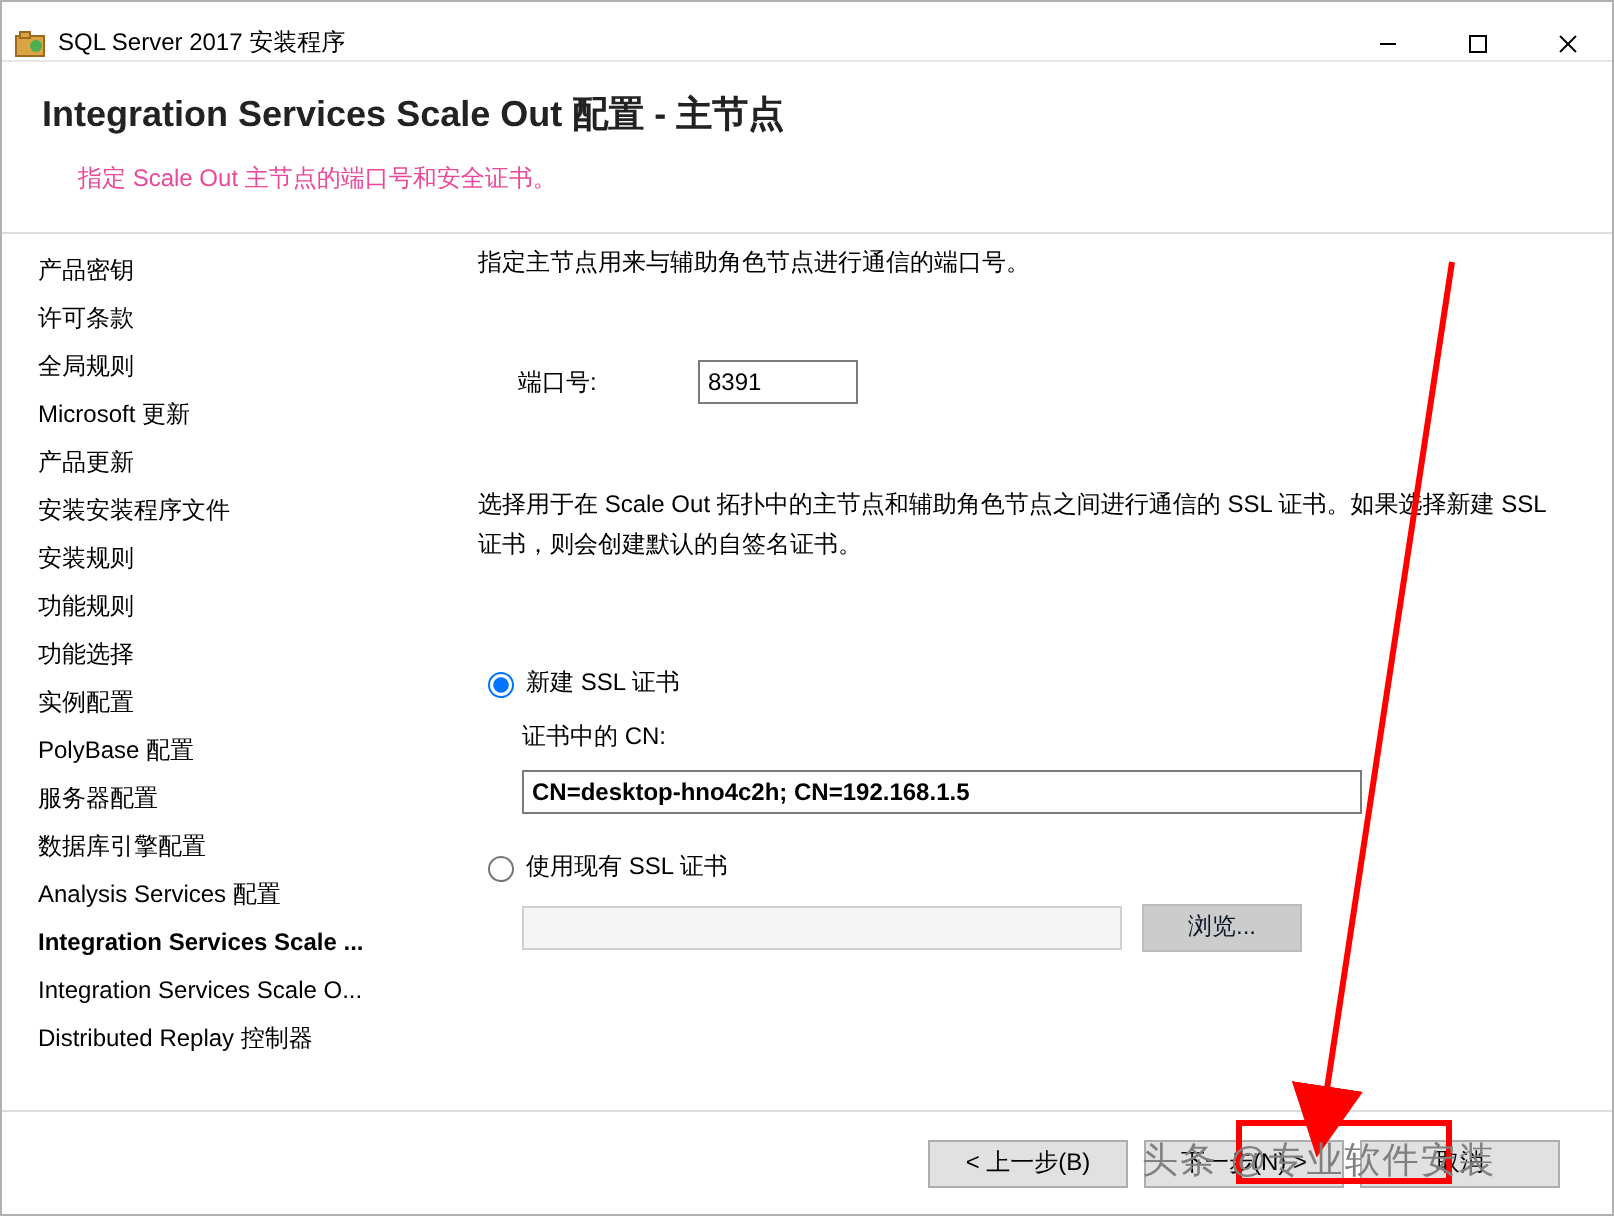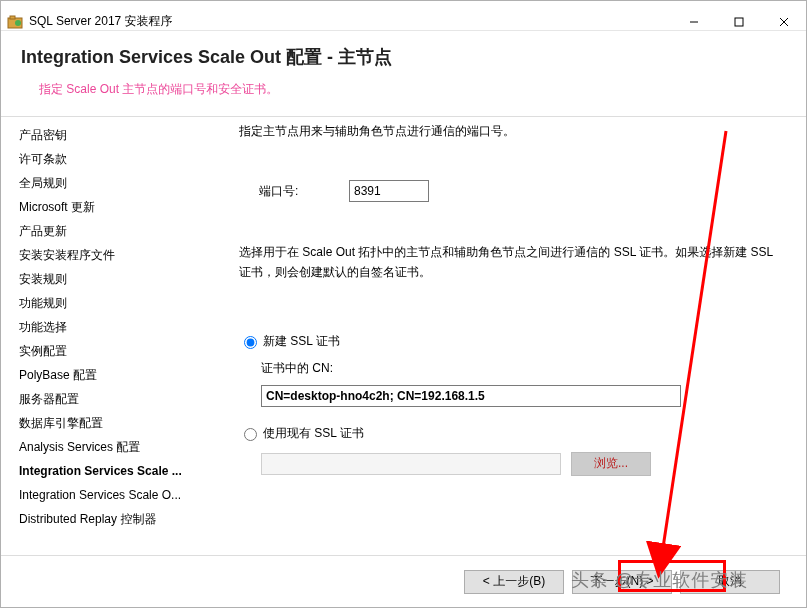--- a/index.html
+++ b/index.html
@@ -48,21 +48,21 @@
   .desc { font-size:12px; margin-bottom:40px; }
   .row { display:flex; align-items:center; margin-bottom:12px; }
   .label { width:90px; font-size:12px; }
   .input { border:1px solid #7a7a7a; height:22px; padding:2px 4px; font-size:12px; background:#fff;}
   .radio-row { display:flex; align-items:center; font-size:12px; margin-bottom:10px; }
   .radio-row input { margin-right:6px; }
   .cn-label { margin-left:22px; font-size:12px; margin-bottom:8px; }
   .cn-input { margin-left:22px; width:420px;font-weight:bold; }
   .browse-row { margin-left:22px; margin-top:6px; display:flex; align-items:center; gap:10px;}
   .disabled-input { border:1px solid #cfcfcf; background:#f5f5f5; height:22px; width:300px;}
-  .browse-btn { width:80px; height:24px; background:#ccc; border:1px solid #bbb; color:#b91c1c; display:flex;align-items:center;justify-content:center;}
+  .browse-btn { width:80px; height:24px; background:#ccc; border:1px solid #bbb; color:#0f172a; display:flex;align-items:center;justify-content:center;}
   .divider-h { border-top:1px solid #ddd; margin:0 0 0 0; }
   .footer {
     height:52px;
     display:flex;
     align-items:center;
     justify-content:flex-end;
     padding-right:26px;
     gap:8px;
     border-top:1px solid #ddd;
   }

